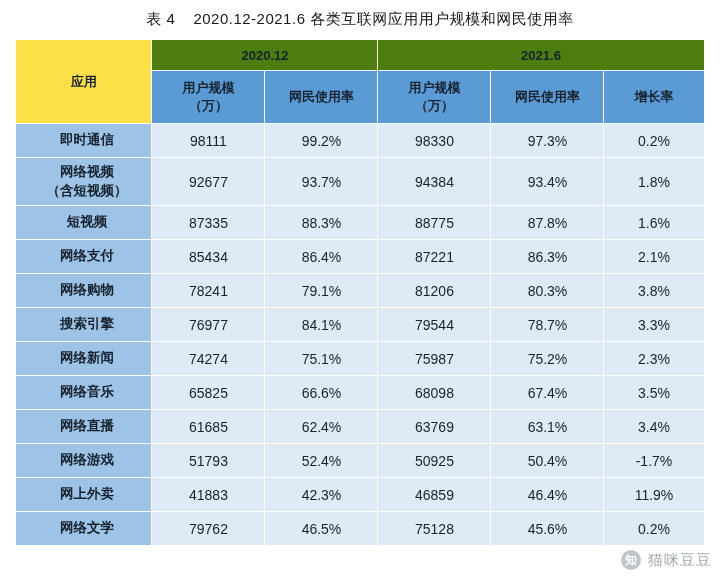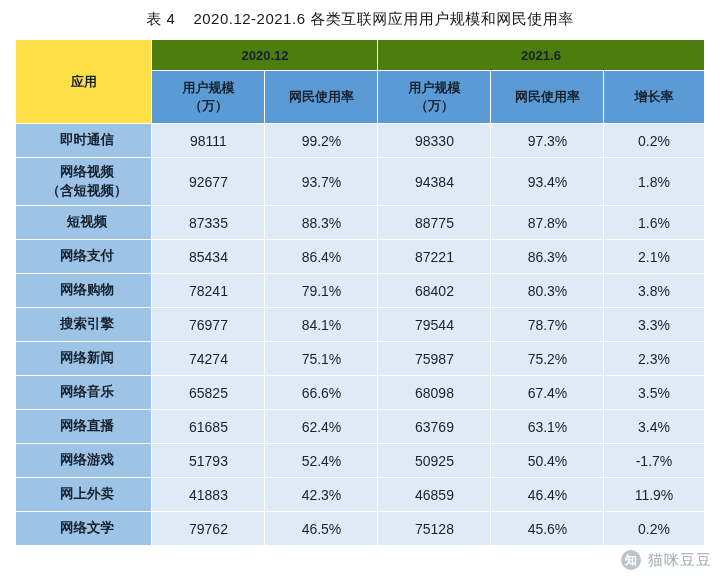--- a/index.html
+++ b/index.html
@@ -202,21 +202,21 @@
         <td class="val">87221</td>
         <td class="val">86.3%</td>
         <td class="val">2.1%</td>
       </tr>
       <tr>
         <td class="rowhead">
           <span>网络购物</span>
         </td>
         <td class="val">78241</td>
         <td class="val">79.1%</td>
-        <td class="val">68402</td>
+        <td class="val">81206</td>
         <td class="val">80.3%</td>
         <td class="val">3.8%</td>
       </tr>
       <tr>
         <td class="rowhead">
           <span>搜索引擎</span>
         </td>
         <td class="val">76977</td>
         <td class="val">84.1%</td>
         <td class="val">79544</td>

